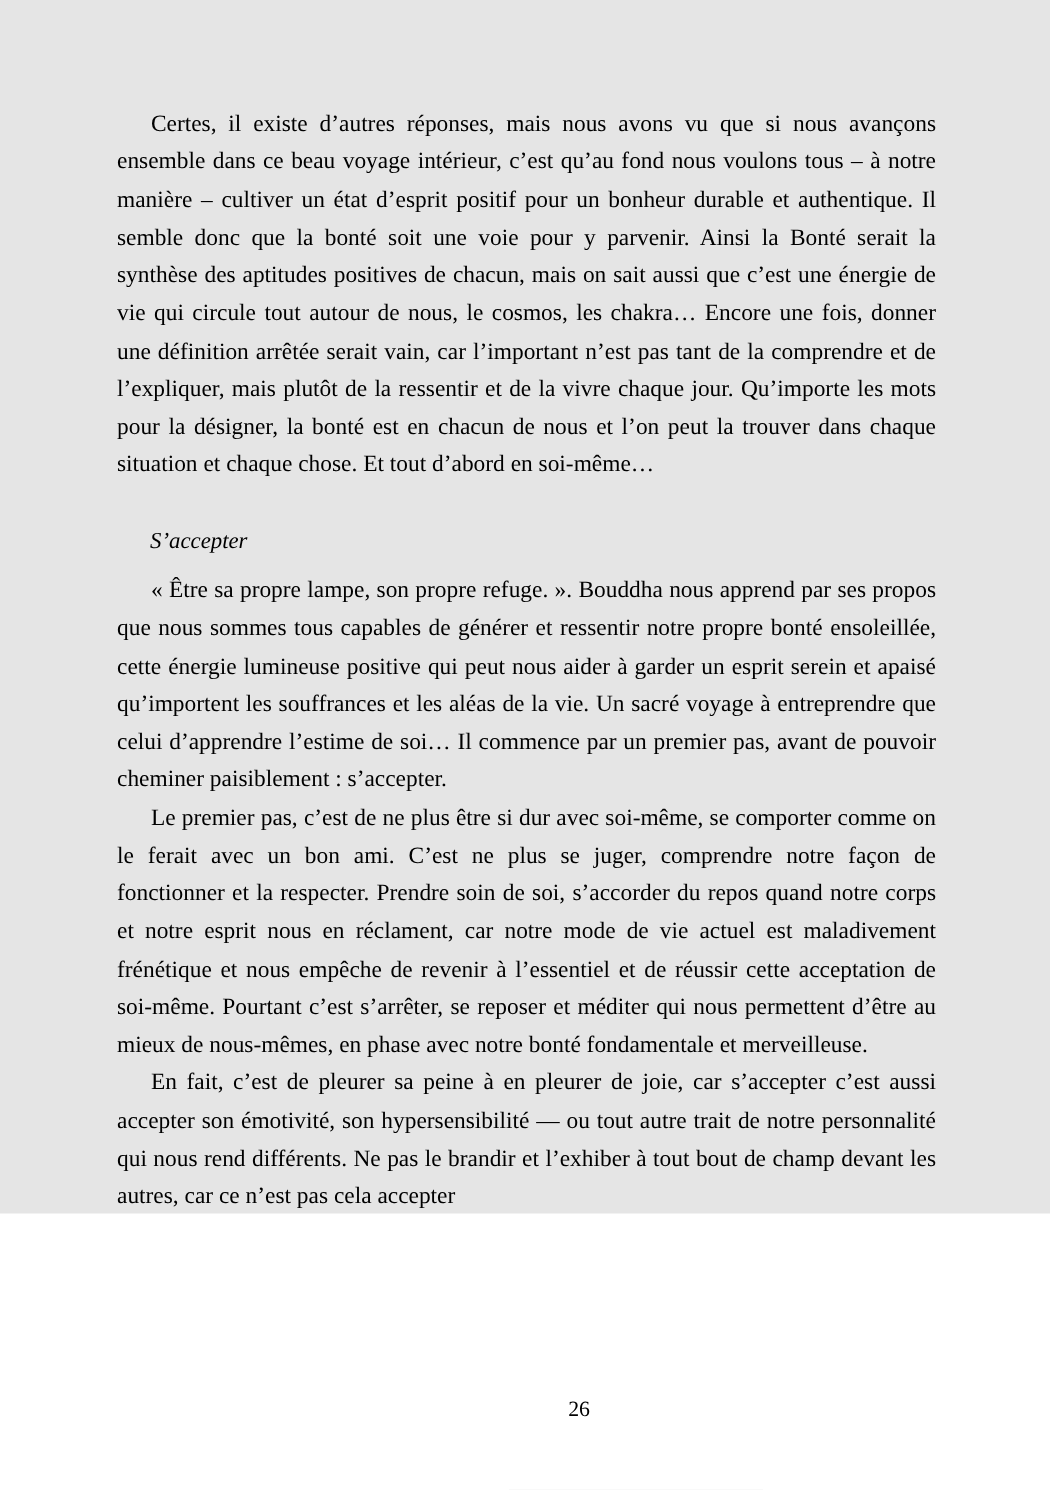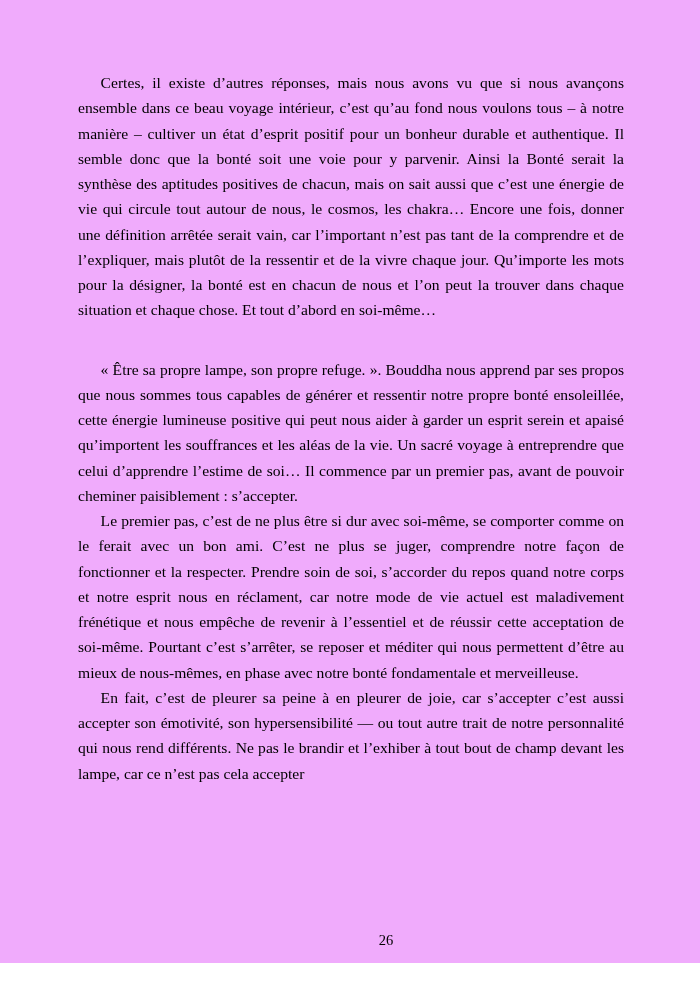--- a/index.html
+++ b/index.html
@@ -13,22 +13,22 @@
     font-family: "Liberation Serif", serif;
     color: #000000;
     position: relative;
     overflow: hidden;
   }
   .page {
     position: absolute;
     left: 0;
     top: 0;
     width: 700px;
-    height: 963px;
-    background: #f0abfc;
+    height: 809px;
+    background: #e5e5e5;
   }
   .content {
     position: absolute;
     left: 78px;
     top: 70px;
     width: 546px;
   }
   p.body-par {
     margin: 0;
     font-size: 15.6px;
@@ -69,26 +69,27 @@
 <body>
 
 <div class="page">
 
   <div class="content">
 
     <p class="body-par">Certes, il existe d’autres réponses, mais nous avons vu que si nous avançons ensemble dans ce beau voyage intérieur, c’est qu’au fond nous voulons tous – à notre manière – cultiver un état d’esprit positif pour un bonheur durable et authentique. Il semble donc que la bonté soit une voie pour y parvenir. Ainsi la Bonté serait la synthèse des aptitudes positives de chacun, mais on sait aussi que c’est une énergie de vie qui circule tout autour de nous, le cosmos, les chakra… Encore une fois, donner une définition arrêtée serait vain, car l’important n’est pas tant de la comprendre et de l’expliquer, mais plutôt de la ressentir et de la vivre chaque jour. Qu’importe les mots pour la désigner, la bonté est en chacun de nous et l’on peut la trouver dans chaque situation et chaque chose. Et tout d’abord en soi-même…</p>
 
     <div class="section-gap"></div>
 
+    <h2 class="subhead">S’accepter</h2>
 
     <div class="subhead-gap"></div>
 
     <p class="body-par"><span class="quote-lead">« Être sa propre lampe, son propre refuge. »</span><span>. Bouddha nous apprend par ses propos que nous sommes tous capables de générer et ressentir notre propre bonté ensoleillée, cette énergie lumineuse positive qui peut nous aider à garder un esprit serein et apaisé qu’importent les souffrances et les aléas de la vie. Un sacré voyage à entreprendre que celui d’apprendre l’estime de soi… Il commence par un premier pas, avant de pouvoir cheminer paisiblement : s’accepter.</span></p>
 
     <p class="body-par">Le premier pas, c’est de ne plus être si dur avec soi-même, se comporter comme on le ferait avec un bon ami. C’est ne plus se juger, comprendre notre façon de fonctionner et la respecter. Prendre soin de soi, s’accorder du repos quand notre corps et notre esprit nous en réclament, car notre mode de vie actuel est maladivement frénétique et nous empêche de revenir à l’essentiel et de réussir cette acceptation de soi-même. Pourtant c’est s’arrêter, se reposer et méditer qui nous permettent d’être au mieux de nous-mêmes, en phase avec notre bonté fondamentale et merveilleuse.</p>
 
-    <p class="body-par">En fait, c’est de pleurer sa peine à en pleurer de joie, car s’accepter c’est aussi accepter son émotivité, son hypersensibilité — ou tout autre trait de notre personnalité qui nous rend différents. Ne pas le brandir et l’exhiber à tout bout de champ devant les lampe, car ce n’est pas cela accepter</p>
+    <p class="body-par">En fait, c’est de pleurer sa peine à en pleurer de joie, car s’accepter c’est aussi accepter son émotivité, son hypersensibilité — ou tout autre trait de notre personnalité qui nous rend différents. Ne pas le brandir et l’exhiber à tout bout de champ devant les autres, car ce n’est pas cela accepter</p>
 
   </div>
 
   <div class="folio">26</div>
 
 </div>
 
 </body></html>

